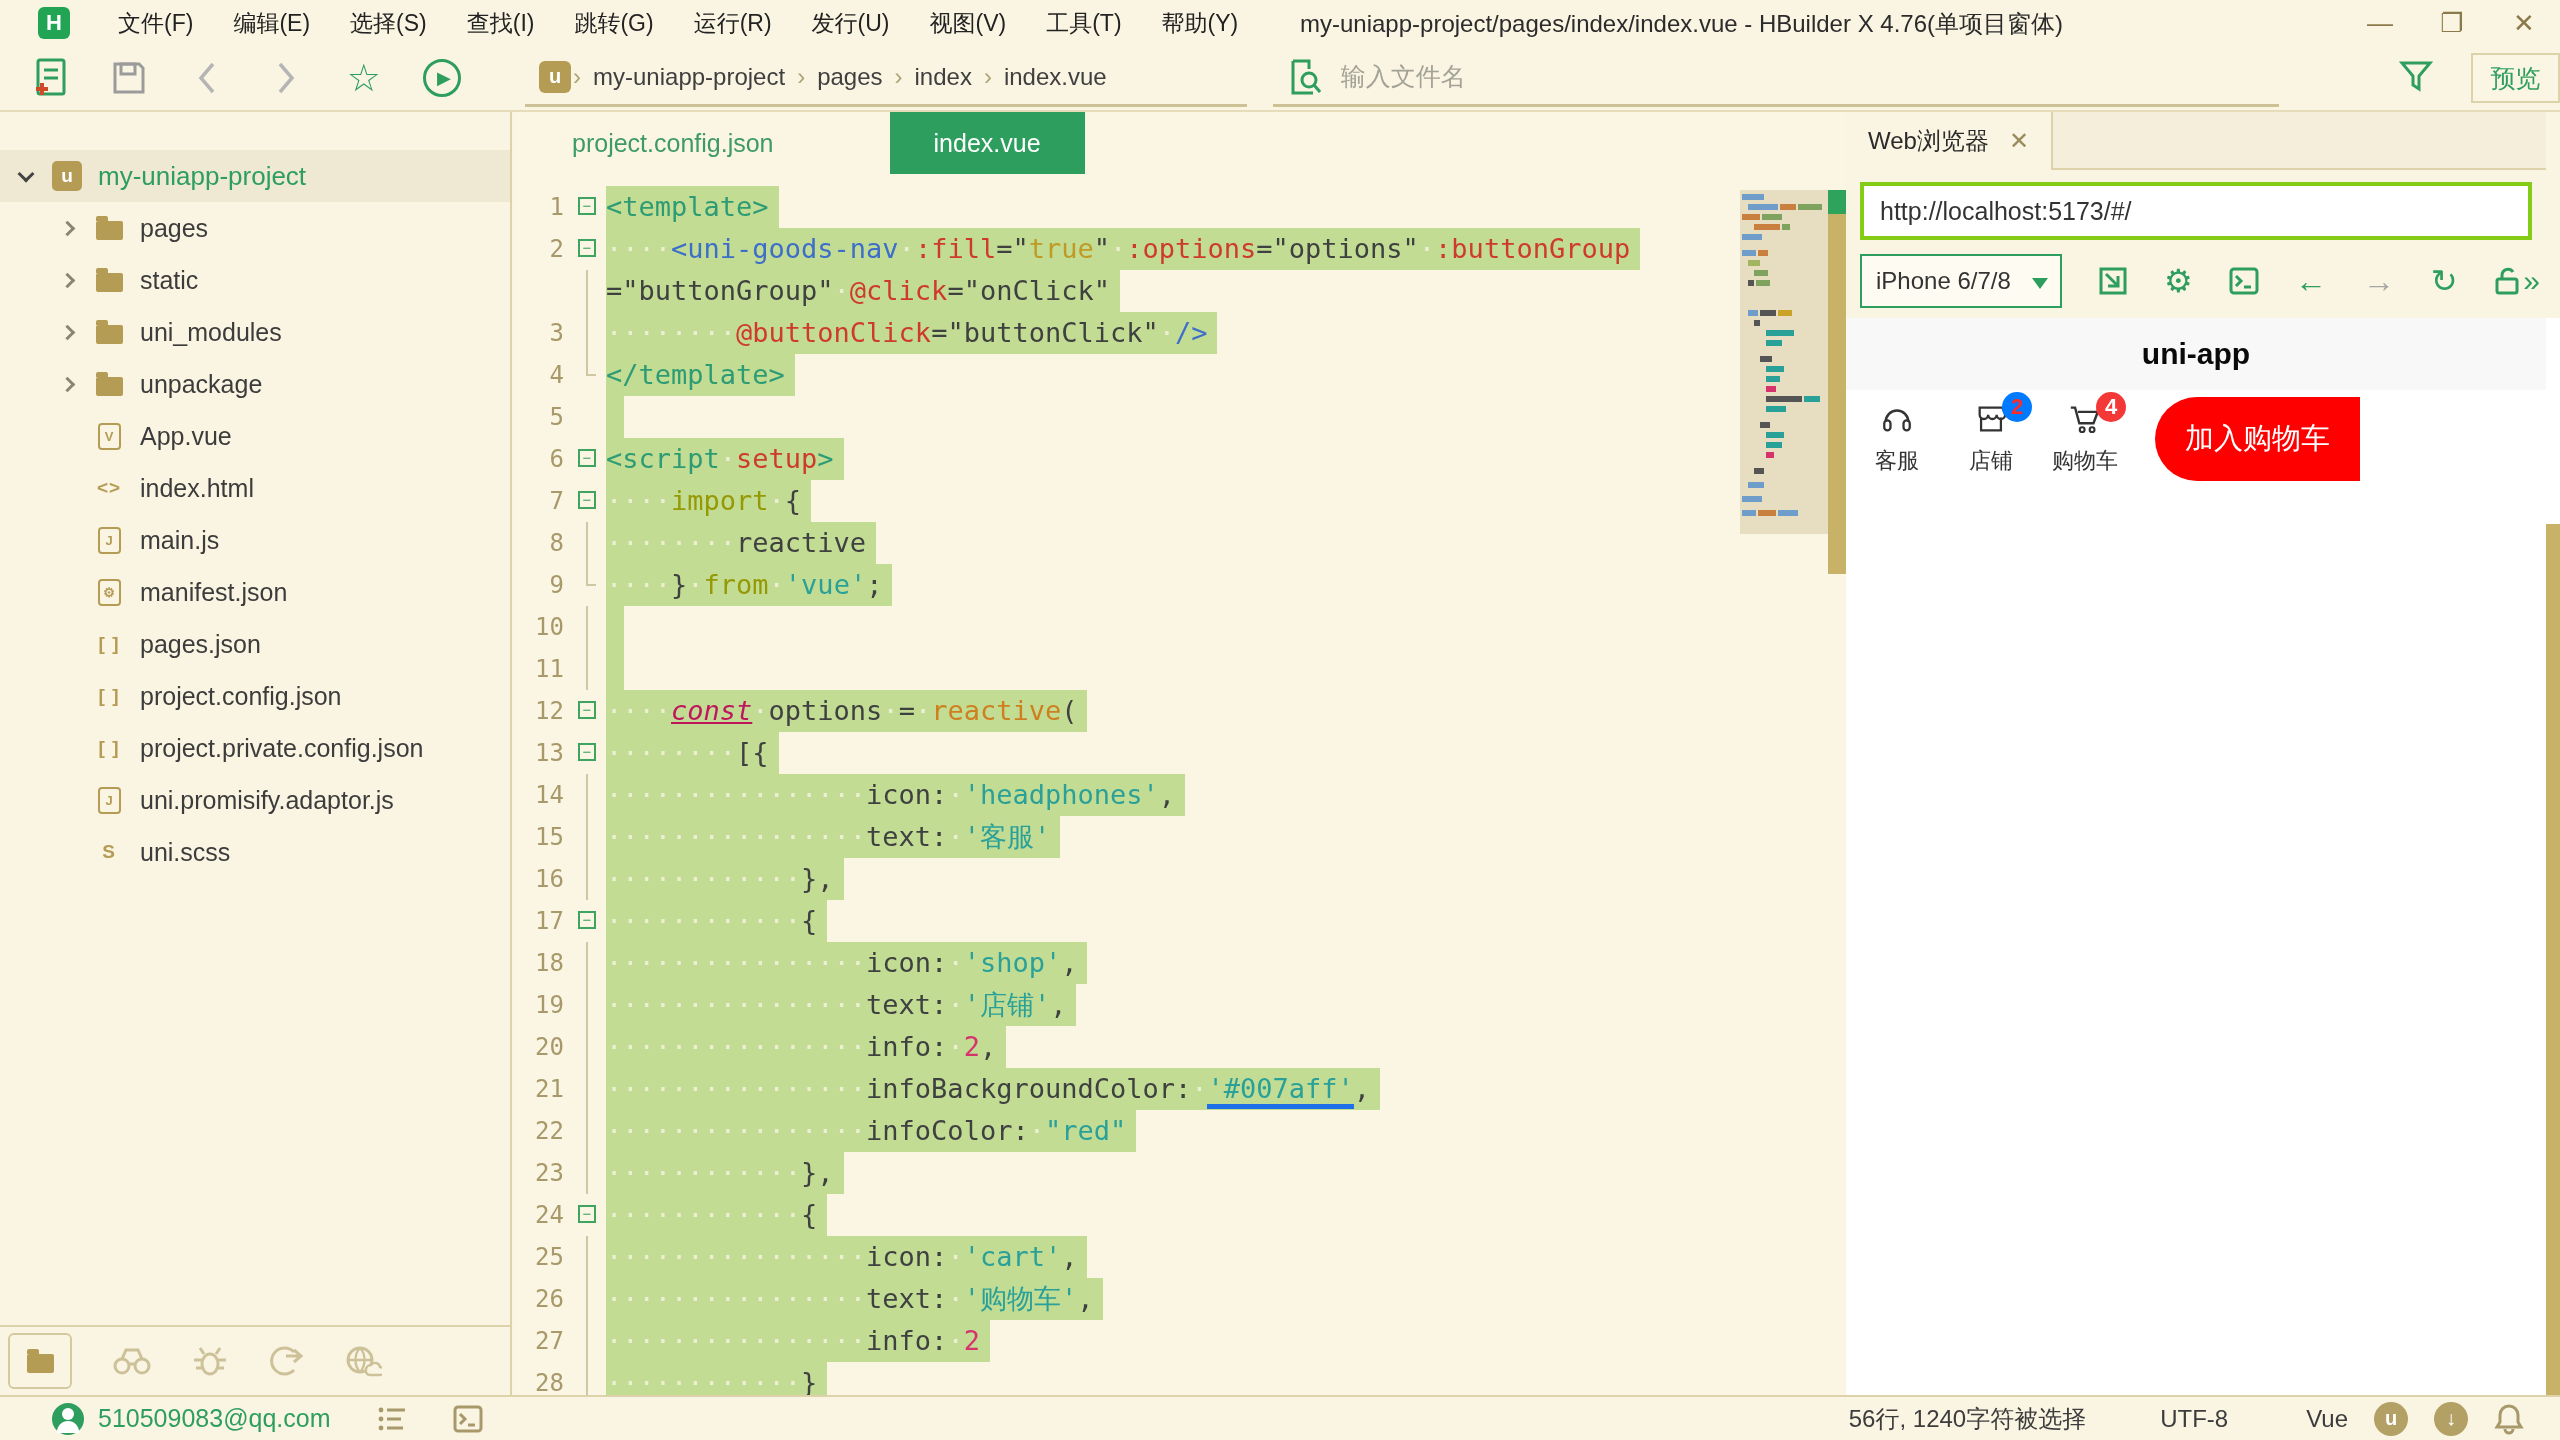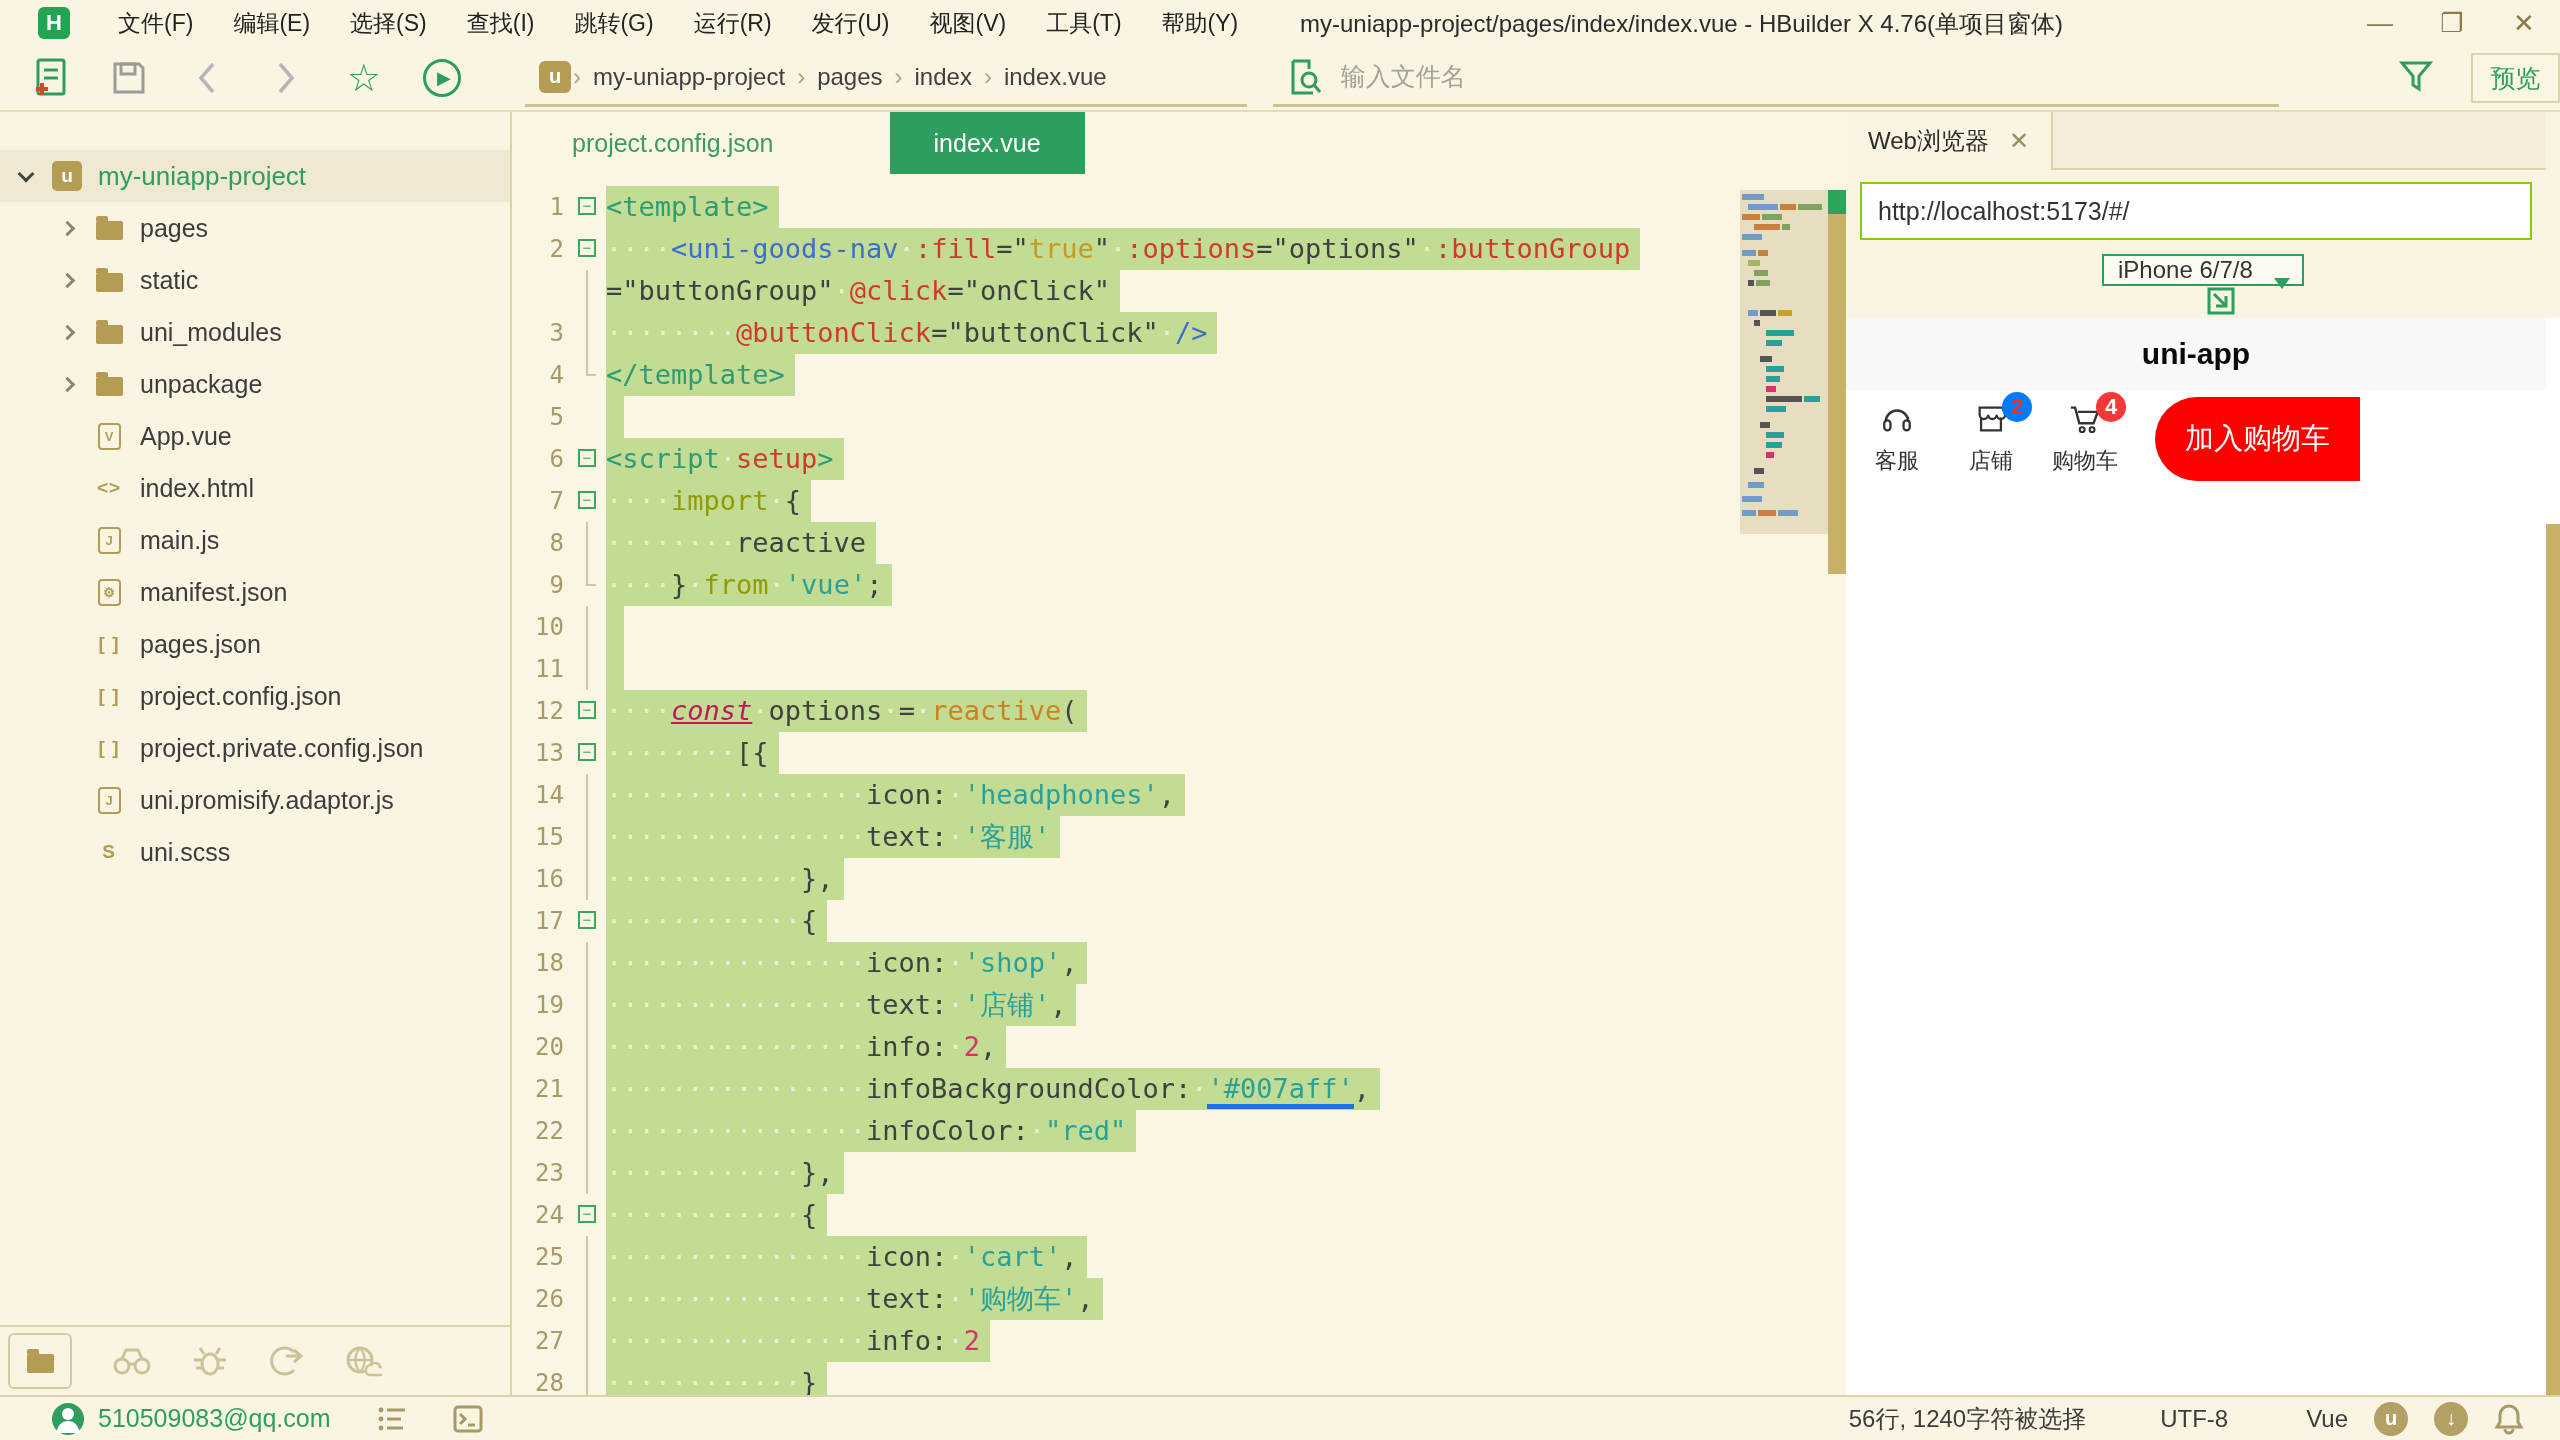--- a/index.html
+++ b/index.html
@@ -82,22 +82,22 @@
   #minimap{position:absolute;left:1226px;top:78px;width:88px;height:344px;background:#e7dec2;}
   #edit-scroll-cap{position:absolute;left:1314px;top:78px;width:18px;height:24px;background:#2ea35b;}
   #edit-scroll{position:absolute;left:1314px;top:102px;width:18px;height:360px;background:#c8b267;}
 
   
   #rightpanel{position:absolute;left:1846px;top:112px;width:714px;height:1283px;background:#faf5e2;}
   #web-tabbar{position:absolute;left:0;top:0;width:700px;height:58px;background:#f5eeda;border-bottom:2px solid #ddd2aa;display:flex;}
   #web-tab{height:58px;background:#faf5e2;border-right:2px solid #ddd2aa;display:flex;align-items:center;padding:0 22px;}
   #web-tab .lbl{font-size:24px;color:#2b2b2b;}
   #web-tab .x{margin-left:20px;color:#9b8c5e;font-size:24px;}
-  #url-input{position:absolute;left:14px;top:70px;width:672px;height:58px;background:#fff;border:2px solid #84cc16;font-size:25px;color:#333;padding-left:16px;font-family:"Liberation Sans",sans-serif;outline:none;}
-  #device-row{position:absolute;left:14px;top:142px;width:686px;height:54px;display:flex;align-items:center;flex-direction:column;}
+  #url-input{position:absolute;left:14px;top:70px;width:672px;height:58px;background:#fff;border:4px solid #84cc16;font-size:25px;color:#333;padding-left:16px;font-family:"Liberation Sans",sans-serif;outline:none;}
+  #device-row{position:absolute;left:14px;top:142px;width:686px;height:54px;display:flex;align-items:center;}
   #device-select{width:202px;height:54px;border:2px solid #2e9e5e;background:#fdfbf2;display:flex;align-items:center;font-size:24px;color:#333;padding-left:14px;position:relative;}
   #device-select .tri{position:absolute;right:12px;top:22px;width:0;height:0;border-left:8px solid transparent;border-right:8px solid transparent;border-top:11px solid #2e9e5e;}
   .wb-ic{margin-left:36px;color:#2e9e5e;font-size:32px;display:flex;align-items:center;}
   .wb-ic.gray{color:#a6a6a6;}
   #more-ic{margin-left:auto;margin-right:6px;color:#2e9e5e;font-size:30px;}
   #preview{position:absolute;left:0;top:206px;width:812px;height:1077px;background:#fff;}
   #pv-header{position:absolute;left:0;top:0;width:700px;height:72px;background:#f8f8f8;display:flex;align-items:center;justify-content:center;}
   #pv-title{font-size:30px;color:#0a0a0a;font-weight:600;}
   #goodsnav{position:absolute;left:18px;top:84px;height:90px;display:flex;}
   .gn-item{width:66px;margin-right:28px;display:flex;flex-direction:column;align-items:center;position:relative;}

